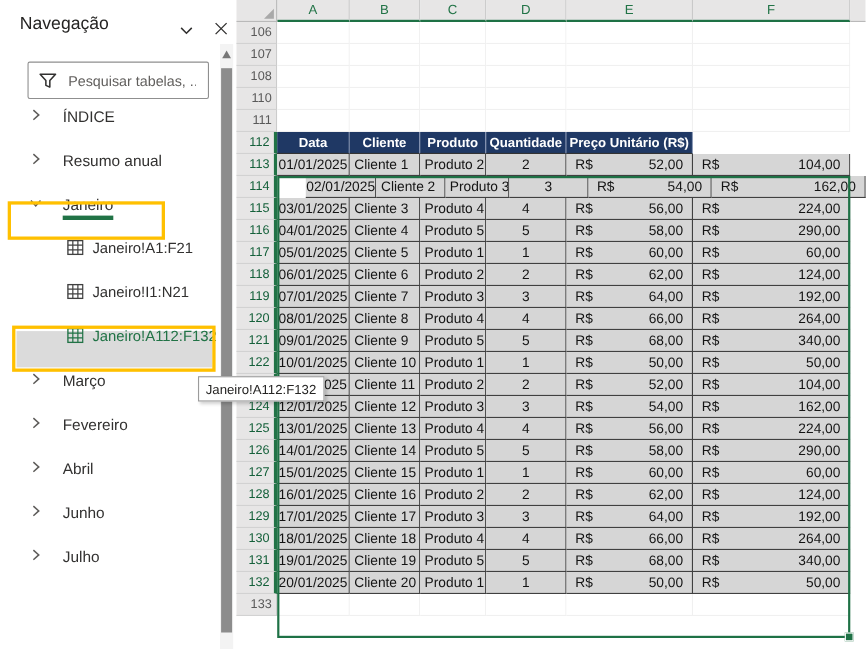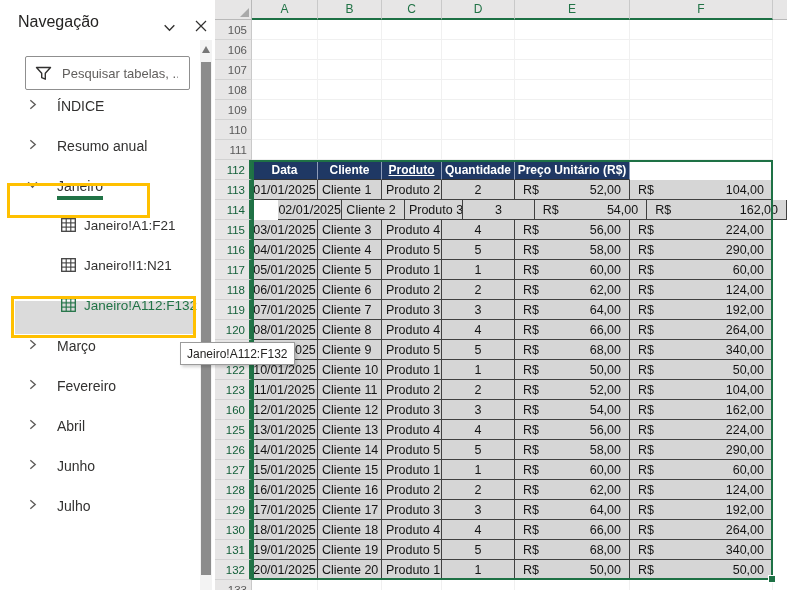--- a/index.html
+++ b/index.html
@@ -222,30 +222,20 @@
       <div class="colhdr" style="width: 66px;">A</div>
       <div class="colhdr" style="width: 64px;">B</div>
       <div class="colhdr" style="width: 60px;">C</div>
       <div class="colhdr" style="width: 73px;">D</div>
       <div class="colhdr" style="width: 115px;">E</div>
       <div class="colhdr" style="width: 143px;">F</div>
       <div class="colhdr-filler"></div>
     </div>
   <div id="grid-rows">
       <div class="sheet-row">
-        <div class="rowhdr">105</div>
-        <div class="cell-empty" style="width: 66px;"></div>
-        <div class="cell-empty" style="width: 64px;"></div>
-        <div class="cell-empty" style="width: 60px;"></div>
-        <div class="cell-empty" style="width: 73px;"></div>
-        <div class="cell-empty" style="width: 115px;"></div>
-        <div class="cell-empty" style="width: 143px;"></div>
-        <div class="row-filler"></div>
-      </div>
-      <div class="sheet-row">
         <div class="rowhdr">106</div>
         <div class="cell-empty" style="width: 66px;"></div>
         <div class="cell-empty" style="width: 64px;"></div>
         <div class="cell-empty" style="width: 60px;"></div>
         <div class="cell-empty" style="width: 73px;"></div>
         <div class="cell-empty" style="width: 115px;"></div>
         <div class="cell-empty" style="width: 143px;"></div>
         <div class="row-filler"></div>
       </div>
       <div class="sheet-row">
@@ -262,30 +252,20 @@
         <div class="rowhdr">108</div>
         <div class="cell-empty" style="width: 66px;"></div>
         <div class="cell-empty" style="width: 64px;"></div>
         <div class="cell-empty" style="width: 60px;"></div>
         <div class="cell-empty" style="width: 73px;"></div>
         <div class="cell-empty" style="width: 115px;"></div>
         <div class="cell-empty" style="width: 143px;"></div>
         <div class="row-filler"></div>
       </div>
       <div class="sheet-row">
-        <div class="rowhdr">109</div>
-        <div class="cell-empty" style="width: 66px;"></div>
-        <div class="cell-empty" style="width: 64px;"></div>
-        <div class="cell-empty" style="width: 60px;"></div>
-        <div class="cell-empty" style="width: 73px;"></div>
-        <div class="cell-empty" style="width: 115px;"></div>
-        <div class="cell-empty" style="width: 143px;"></div>
-        <div class="row-filler"></div>
-      </div>
-      <div class="sheet-row">
         <div class="rowhdr">110</div>
         <div class="cell-empty" style="width: 66px;"></div>
         <div class="cell-empty" style="width: 64px;"></div>
         <div class="cell-empty" style="width: 60px;"></div>
         <div class="cell-empty" style="width: 73px;"></div>
         <div class="cell-empty" style="width: 115px;"></div>
         <div class="cell-empty" style="width: 143px;"></div>
         <div class="row-filler"></div>
       </div>
       <div class="sheet-row">
@@ -295,21 +275,21 @@
         <div class="cell-empty" style="width: 60px;"></div>
         <div class="cell-empty" style="width: 73px;"></div>
         <div class="cell-empty" style="width: 115px;"></div>
         <div class="cell-empty" style="width: 143px;"></div>
         <div class="row-filler"></div>
       </div>
       <div class="sheet-row">
         <div class="rowhdr sel">112</div>
         <div class="th-cell" style="width: 66px;">Data</div>
         <div class="th-cell" style="width: 64px;">Cliente</div>
-        <div class="th-cell" style="width: 60px; text-decoration: underline;">Produto</div>
+        <div class="th-cell" style="width: 60px;">Produto</div>
         <div class="th-cell" style="width: 73px;">Quantidade</div>
         <div class="th-cell" style="width: 115px;">Preço Unitário (R$)</div>
         <div class="row-filler"></div>
       </div>
       <div class="sheet-row">
         <div class="rowhdr sel">113</div>
         <div class="td center" style="width: 66px;">01/01/2025</div>
         <div class="td left" style="width: 64px;">Cliente 1</div>
         <div class="td left" style="width: 60px;">Produto 2</div>
         <div class="td center" style="width: 73px;">2</div>
@@ -477,21 +457,21 @@
           <span>R$</span>
           <span>52,00</span>
         </div>
         <div class="td money" style="width: 143px;">
           <span>R$</span>
           <span>104,00</span>
         </div>
         <div class="row-filler"></div>
       </div>
       <div class="sheet-row">
-        <div class="rowhdr sel">160</div>
+        <div class="rowhdr sel">124</div>
         <div class="td center" style="width: 66px;">12/01/2025</div>
         <div class="td left" style="width: 64px;">Cliente 12</div>
         <div class="td left" style="width: 60px;">Produto 3</div>
         <div class="td center" style="width: 73px;">3</div>
         <div class="td money" style="width: 115px;">
           <span>R$</span>
           <span>54,00</span>
         </div>
         <div class="td money" style="width: 143px;">
           <span>R$</span>

